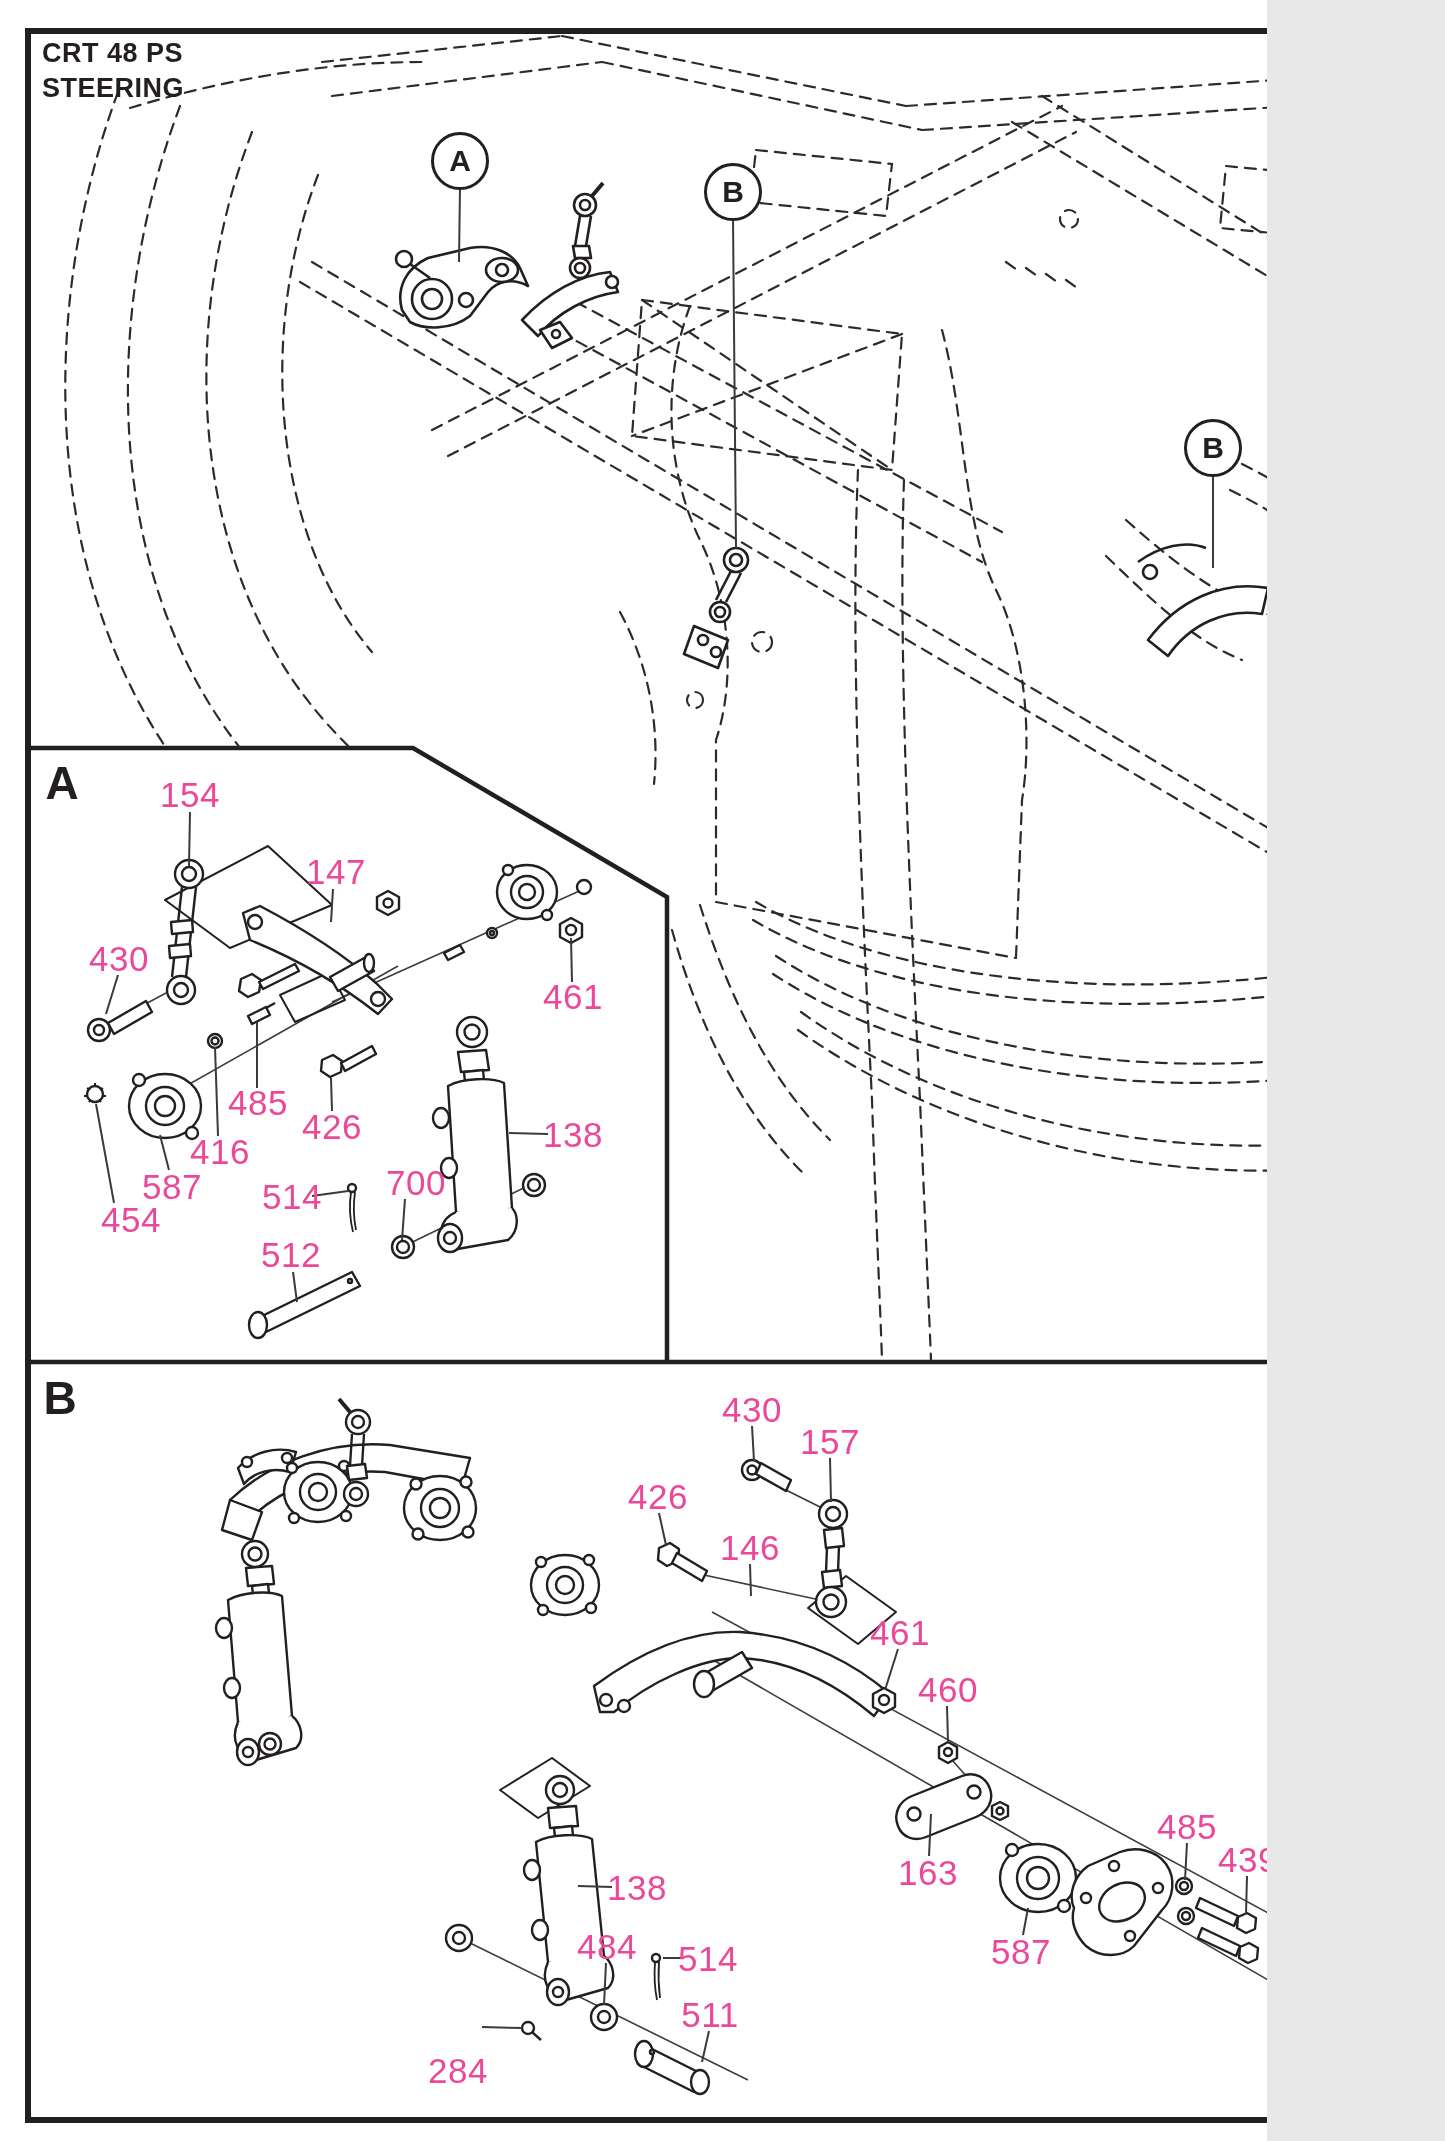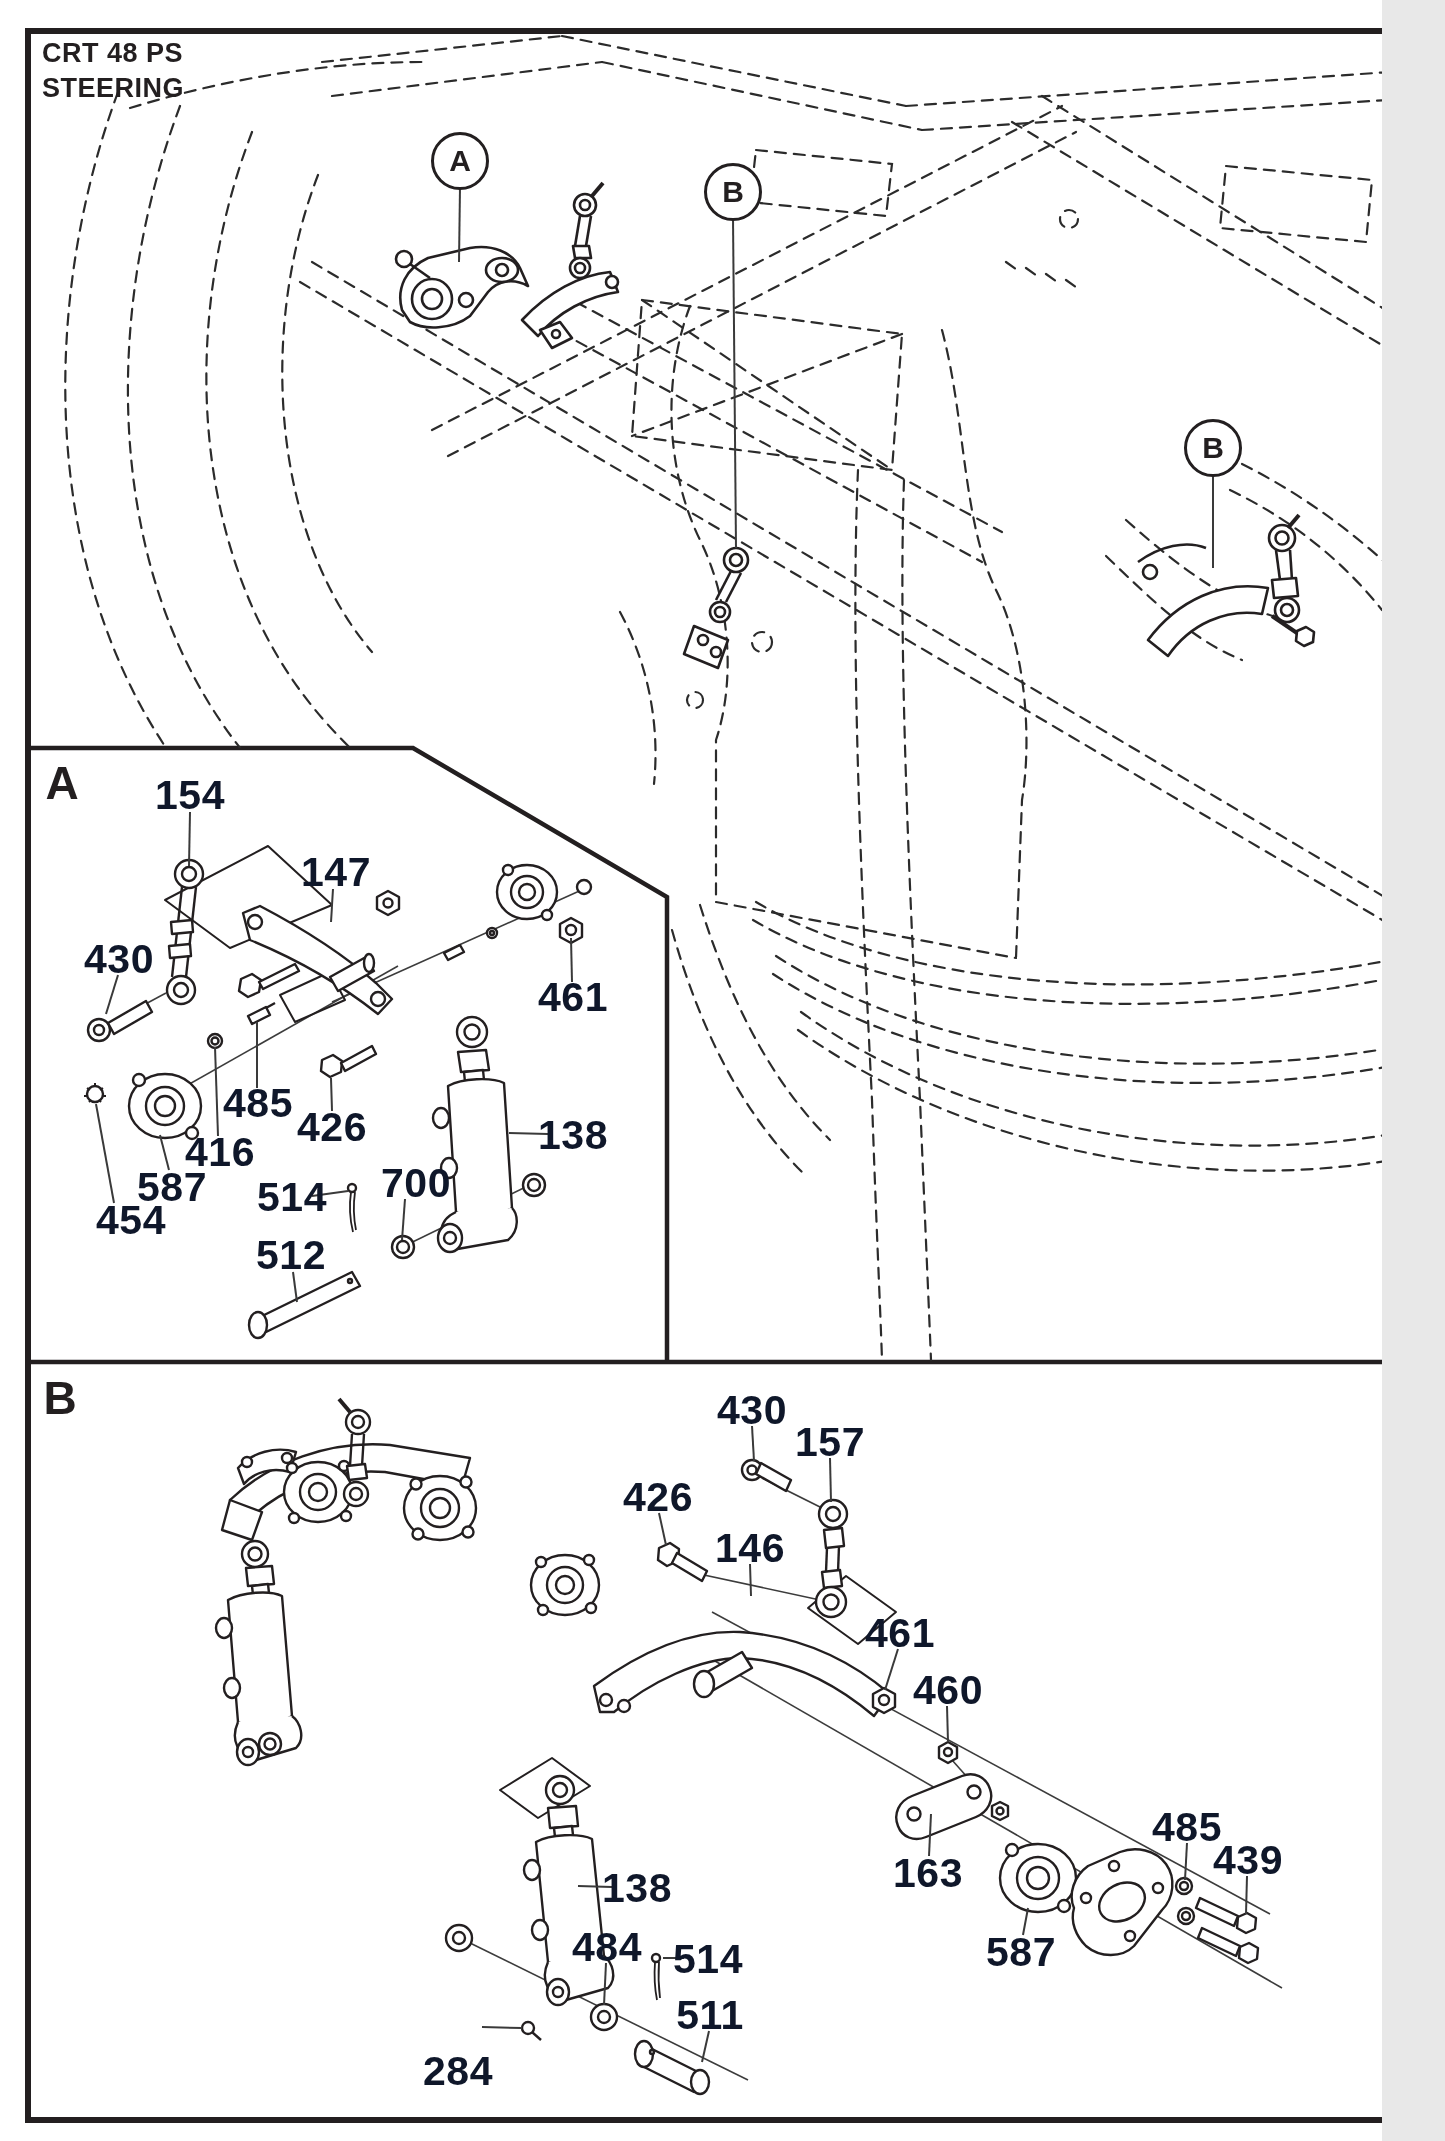--- a/index.html
+++ b/index.html
@@ -1,24 +1,24 @@
 <!DOCTYPE html>
 <html><head>
 <meta charset="utf-8">
 <style>
   html,body{margin:0;padding:0;background:#e8e8e8;}
-  #page{position:relative;width:1382px;height:2141px;background:#ffffff;
+  #page{position:relative;width:1267px;height:2141px;background:#ffffff;
         font-family:"Liberation Sans", sans-serif;overflow:hidden;}
   #art{position:absolute;left:0;top:0;width:1445px;height:2141px;}
   .title-block{position:absolute;left:42px;top:36px;color:#231f20;
         font-size:27px;font-weight:bold;line-height:1.3;letter-spacing:.5px;white-space:pre-line;}
   .panel-letter{position:absolute;transform:translate(-50%,-50%);color:#231f20;
         font-size:46px;font-weight:bold;}
-  .part-label{position:absolute;transform:translate(-50%,-50%);color:#0f172a;
-        font-size:41px;font-weight:bold;letter-spacing:.5px;white-space:nowrap;}
+  .part-label{position:absolute;transform:translate(-50%,-50%);color:#ec4899;
+        font-size:35px;font-weight:normal;letter-spacing:.5px;white-space:nowrap;}
   .callout{position:absolute;width:52px;height:52px;border:3.5px solid #231f20;border-radius:50%;
         background:#fff;transform:translate(-50%,-50%);display:flex;align-items:center;justify-content:center;
         color:#231f20;font-size:30px;font-weight:bold;}
 </style>
 </head>
 <body>
 
 <div id="page">
 
   <svg id="art" viewBox="0 0 1445 2141" xmlns="http://www.w3.org/2000/svg">

